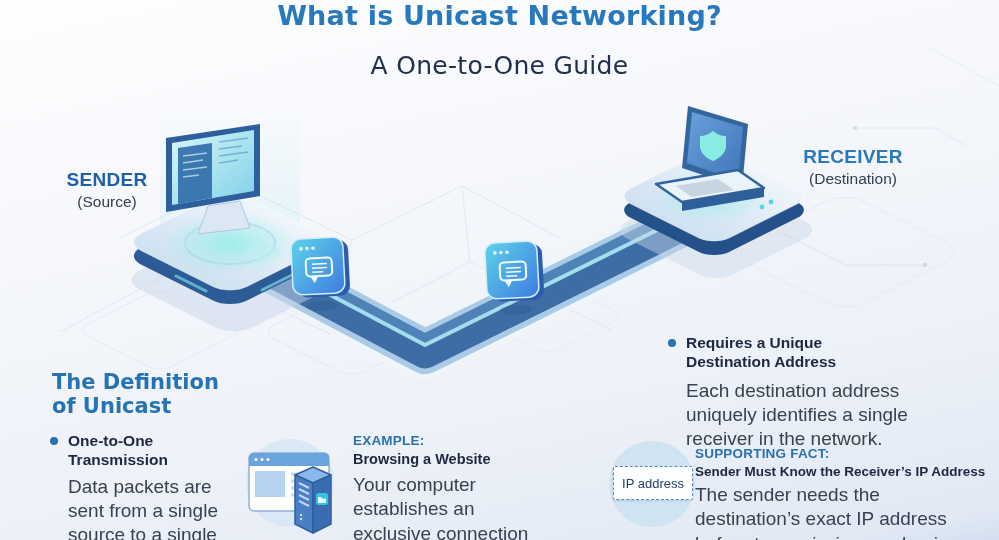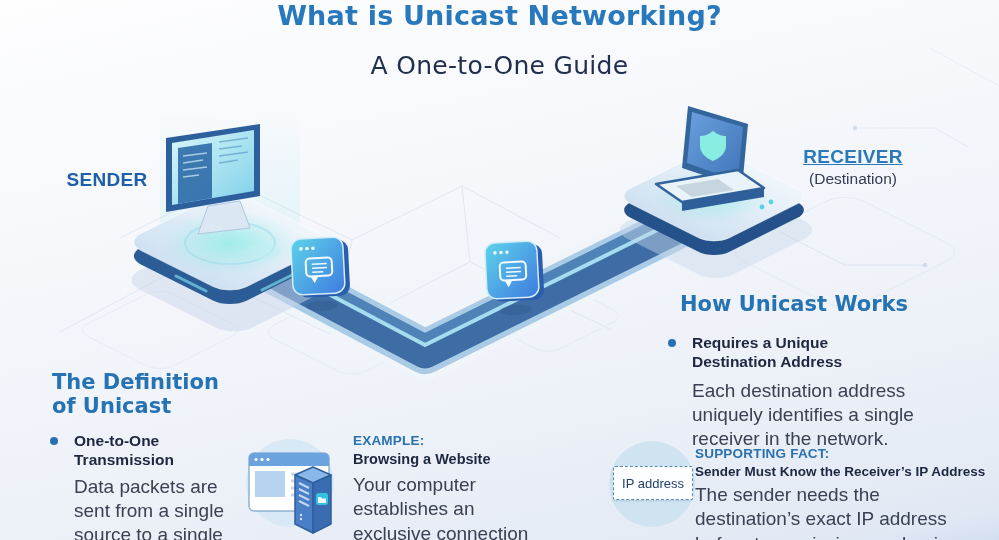--- a/index.html
+++ b/index.html
@@ -16,25 +16,25 @@
   .title-main{font-family:"DejaVu Sans",sans-serif;font-weight:bold;font-size:27px;color:#2878bd;letter-spacing:.2px;}
   .title-sub{font-family:"DejaVu Sans",sans-serif;font-weight:500;font-size:25px;color:#212f4e;margin-top:20px;letter-spacing:.3px;}
 
   
   .node-label{text-align:center;width:130px;}
   .node-label .big{font-size:19px;font-weight:bold;letter-spacing:.3px;}
   .node-label .small{font-size:15.5px;color:#323c52;margin-top:2px;}
   .sender-label{left:42px;top:169px;}
   .sender-label .big{color:#1d5fa8;}
   .receiver-label{left:788px;top:146px;}
-  .receiver-label .big{color:#2a7ab9;text-decoration:underline;}
+  .receiver-label .big{color:#2a7ab9;}
 
   
   .sec-heading{font-family:"DejaVu Sans",sans-serif;font-weight:bold;color:#2673b4;font-size:21px;line-height:1.15;}
-  .bullet-row{display:flex;gap:16px;}
+  .bullet-row{display:flex;gap:10px;}
   .bullet-dot{flex:0 0 auto;width:8px;height:8px;border-radius:50%;background:#2a6fb0;margin-top:5px;}
   .bullet-title{font-size:15.5px;font-weight:bold;color:#1d2740;line-height:1.22;}
   .body-text{font-size:19px;color:#3a4152;line-height:1.28;}
   .mini-label{font-size:13.5px;font-weight:bold;color:#2a71ae;letter-spacing:.2px;}
   .mini-title{font-size:14.5px;font-weight:bold;color:#1d2740;margin-top:3px;}
 
   
   .def-heading{left:52px;top:370px;width:200px;}
   .def-bullet{left:50px;top:432px;width:210px;}
   .def-bullet .bullet-title{width:120px;}
@@ -200,28 +200,28 @@
     </g>
   </svg>
 
   <div class="abs title-block">
     <div class="title-main">What is Unicast Networking?</div>
     <div class="title-sub">A One-to-One Guide</div>
   </div>
 
   <div class="abs node-label sender-label">
     <div class="big">SENDER</div>
+    <div class="small">(Source)</div>
   </div>
 
   <div class="abs node-label receiver-label">
     <div class="big">RECEIVER</div>
     <div class="small">(Destination)</div>
   </div>
 
-  <div class="abs sec-heading how-heading">How Unicast Works</div>
   <div class="abs bullet-row how-bullet">
     <span class="bullet-dot"></span>
     <div>
       <div class="bullet-title">Requires a Unique Destination Address</div>
       <div class="body-text">Each destination address uniquely identifies a single receiver in the network.</div>
     </div>
   </div>
 
   <div class="abs sec-heading def-heading">
     <div>The Definition</div>

